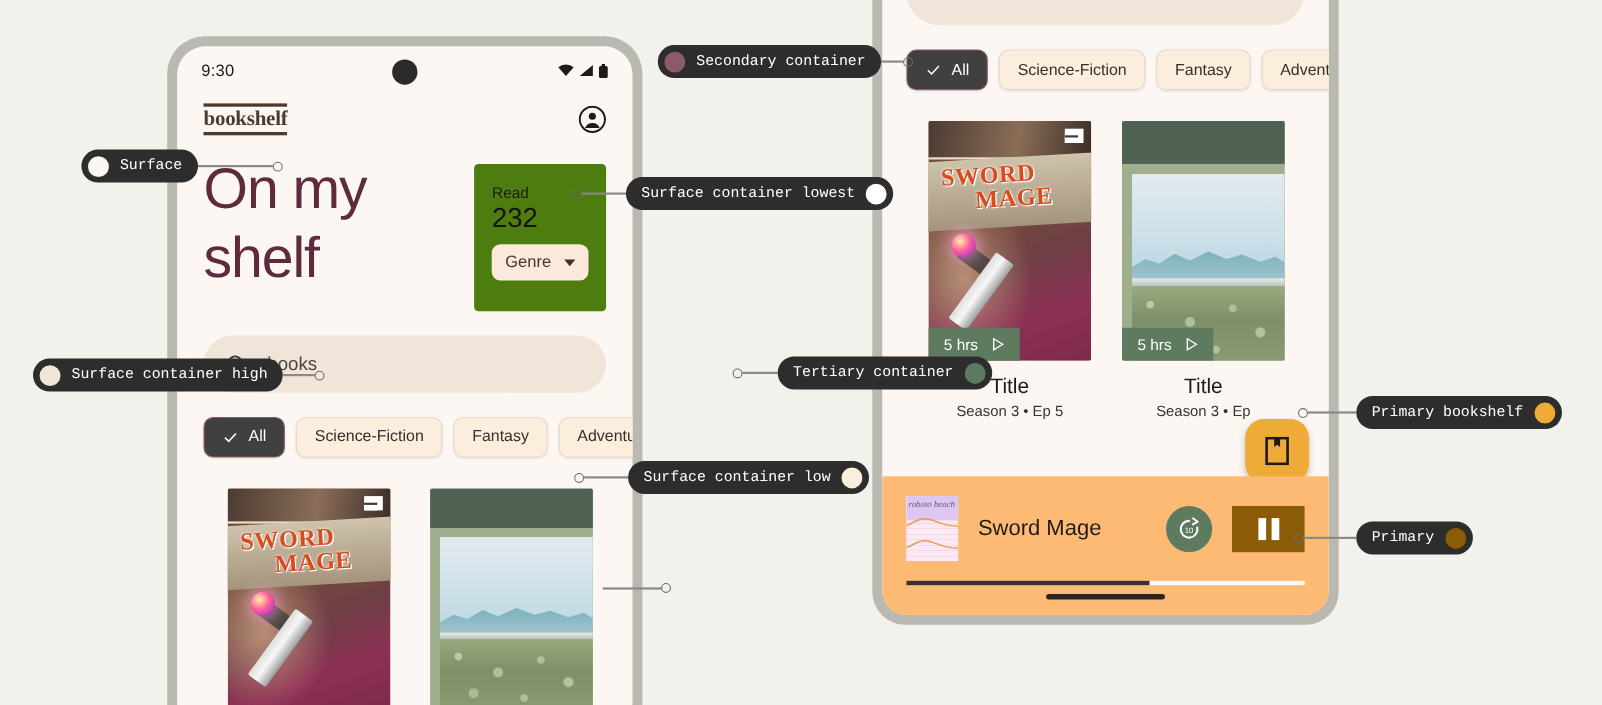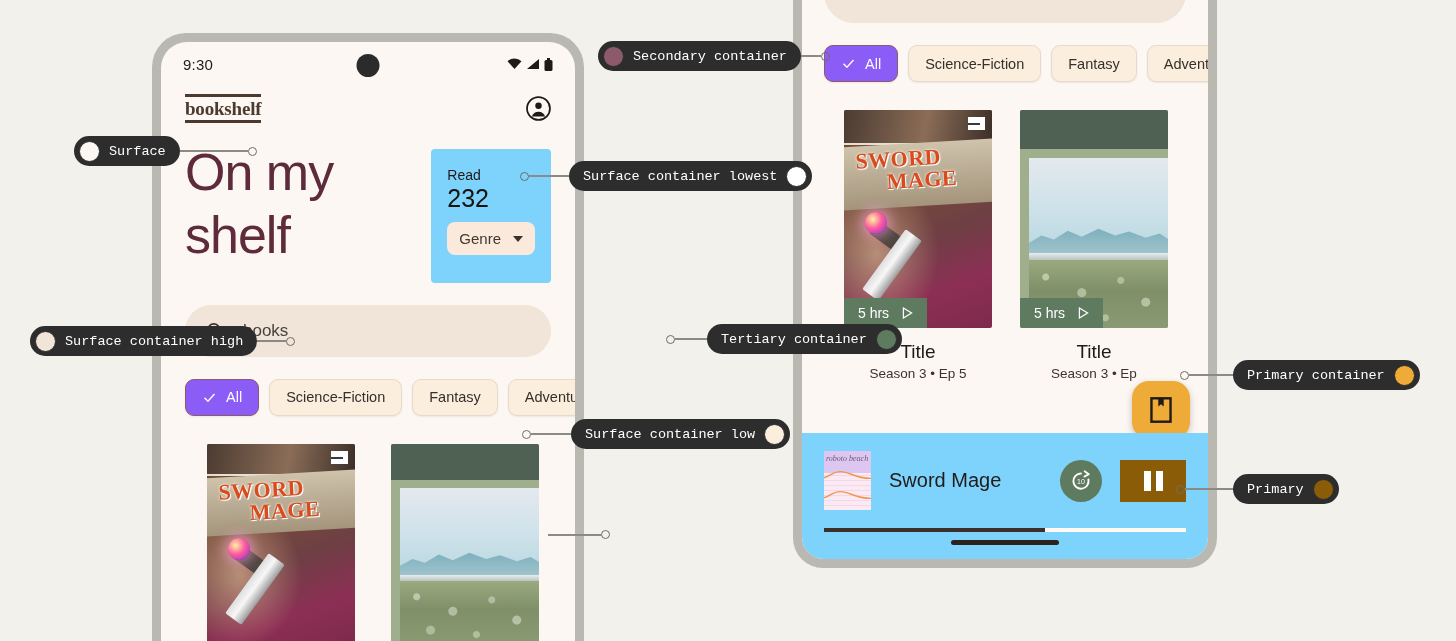--- a/index.html
+++ b/index.html
@@ -53,21 +53,21 @@
   }
   .hero {
     display: flex; padding: 18px 24px 0 24px; gap: 24px;
   }
   .hero-title {
     font-size: 52px; line-height: 1.22; font-weight: 400;
     color: #5d2b3c; letter-spacing: -1px; flex: 1 1 auto;
     max-width: 230px;
   }
   .stat-card {
-    width: 122px; background: #7dd3fc; border-radius: 4px;
+    width: 122px; background: #4d7c0f; border-radius: 4px;
     padding: 18px 16px 16px 16px; align-self: flex-start;
     margin-top: 8px; height: 134px;
   }
   .stat-label { font-size: 14px; color: #1f1a18; margin-bottom: 2px; }
   .stat-value { font-size: 25px; color: #16120f; font-weight: 400; line-height: 1.1; margin-bottom: 10px;}
   .genre-chip {
     display: inline-flex; align-items: center; gap: 12px;
     background: #fbeadb; border-radius: 8px;
     padding: 8px 12px; font-size: 15px; color: #42372f;
   }
@@ -81,21 +81,21 @@
   .search-text { font-size: 17px; color: #4a4340; }
 
   .chips-row { display: flex; gap: 10px; padding: 22px 0 0 24px; }
   .chip {
     display: flex; align-items: center; gap: 9px;
     background: #fbeedd; border: 1px solid #e6dacd;
     border-radius: 9px; padding: 0 16px; height: 37px;
     font-size: 14.5px; color: #34302c; white-space: nowrap;
     box-shadow: 0 1px 2px rgba(0,0,0,.07);
   }
-  .chip.selected { background: #8b5cf6; color: #fff; border-color: #8d5a6b; }
+  .chip.selected { background: #404040; color: #fff; border-color: #8d5a6b; }
   .chip.selected .chip-label { color: #fff; }
 
   .grid { display: flex; gap: 36px; padding: 28px 0 0 46px; }
   .cover { width: 148px; height: 200px; border-radius: 2px; position: relative; overflow: hidden; }
 
   
   .sm {
     background:
       radial-gradient(ellipse at 22% 66%, rgba(255,220,170,.50) 0%, rgba(255,220,170,0) 38%),
       linear-gradient(160deg, #6b4a38 0%, #7a5136 26%, #6e3f44 58%, #8d2f55 80%, #7d2a4c 100%);
@@ -186,21 +186,21 @@
   .item-title { text-align:center; font-size: 19px; color:#1f1a18; margin-top: 13px; }
   .item-sub { text-align:center; font-size: 13.5px; color:#3b332e; margin-top: 3px; }
   .fab {
     position: absolute; right: 18px; bottom: 120px;
     width: 58px; height: 58px; border-radius: 17px; background:#eeab38;
     display:flex; align-items:center; justify-content:center;
     box-shadow: 0 3px 7px rgba(0,0,0,.22);
   }
   .player {
     position: absolute; left:0; right:0; bottom:0; height: 126px;
-    background: #7dd3fc; padding: 18px 22px 0 22px;
+    background: #fdba74; padding: 18px 22px 0 22px;
   }
   .player-row { display:flex; align-items:center; gap: 18px; }
   .album {
     width: 47px; height: 59px;
     background: repeating-linear-gradient(0deg,#fbe9f3 0 4px,#f3d9e8 4px 5px),
                 repeating-linear-gradient(90deg,#fbe9f3 0 4px,#f3d9e8 4px 5px);
     position: relative; overflow: hidden;
   }
   .album-top { position:absolute; top:0; left:0; right:0; height: 38%; background:#ddc6ef; }
   .album-txt { position:absolute; top:3px; left:2px; font-family:"Liberation Serif",serif; font-style: italic; font-size:8px; color:#6c5a7c; white-space:nowrap; }
@@ -502,21 +502,21 @@
       <span class="swatch" style="background:#5e7a5f"></span>
       <span>Tertiary container</span>
     </div>
     <div class="leader" style="width:32px"></div>
     <div class="leader-dot"></div>
   </div>
 
   <div class="callout rev" style="left:1180px; top:360px;">
     <div class="pill">
       <span class="swatch" style="background:#eeab38"></span>
-      <span>Primary container</span>
+      <span>Primary bookshelf</span>
     </div>
     <div class="leader" style="width:44px"></div>
     <div class="leader-dot"></div>
   </div>
 
   <div class="callout rev" style="left:1176px; top:474px;">
     <div class="pill">
       <span class="swatch" style="background:#8a5c07"></span>
       <span>Primary</span>
     </div>

